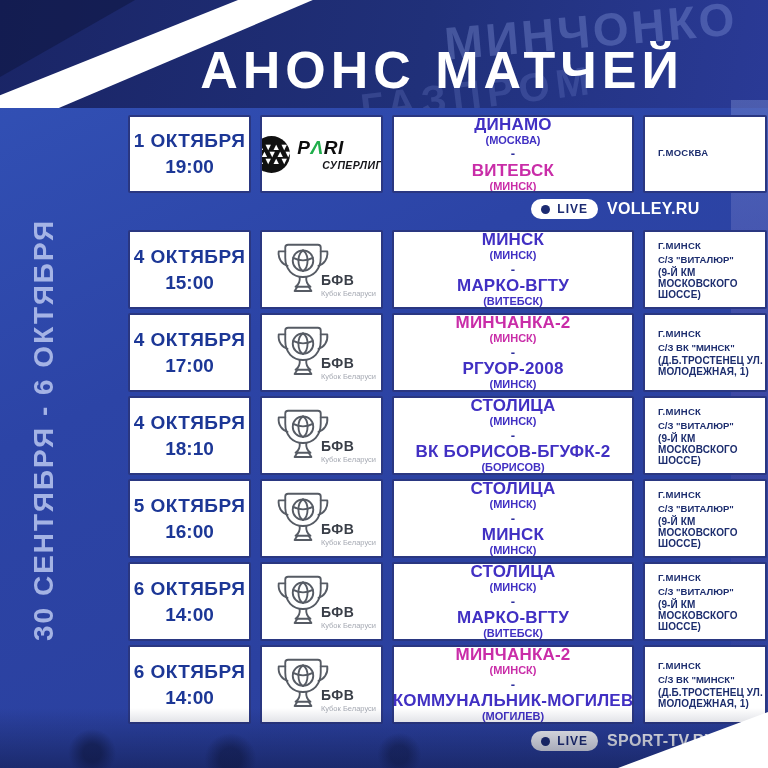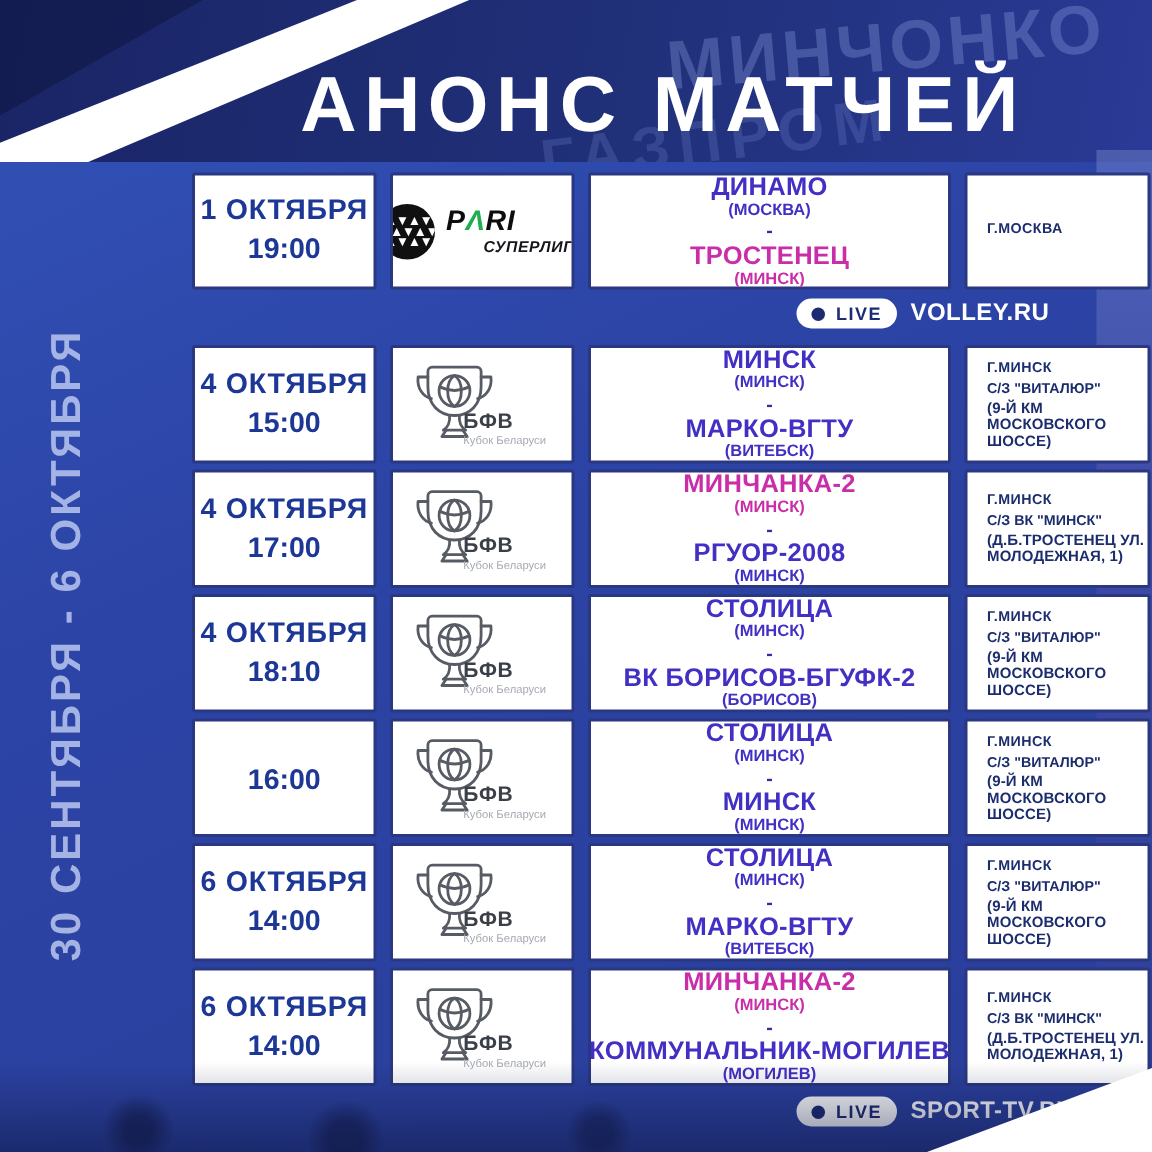--- a/index.html
+++ b/index.html
@@ -52,21 +52,21 @@
   .pari{display:flex;align-items:center;gap:7px;}
   .pari-ball{width:37px;height:37px;border-radius:50%;background:#101010;color:#ffffff;
     display:flex;flex-direction:column;align-items:center;justify-content:center;
     font-size:9px;line-height:7px;letter-spacing:-1px;overflow:hidden;flex:none;}
   .pari-text{display:flex;flex-direction:column;align-items:flex-start;}
   .pari-word{font-size:19px;font-weight:800;font-style:italic;color:#0d0d0d;letter-spacing:.5px;line-height:1;}
   .pari-a{color:#1fae4b;}
   .pari-sub{font-size:10.5px;font-weight:800;font-style:italic;color:#15151a;letter-spacing:.4px;margin-top:2px;margin-left:25px;}
   .bfv{width:100%;height:100%;position:relative;display:flex;align-items:center;}
   .bfv svg{margin-left:13px;flex:none;}
-  .bfv-text{position:absolute;right:17px;bottom:9px;text-align:left;line-height:1.1;margin-left:25px;}
+  .bfv-text{position:absolute;right:5px;bottom:9px;text-align:left;line-height:1.1;margin-left:25px;}
   .bfv-abbr{font-size:14px;font-weight:800;color:#3a3f48;letter-spacing:.5px;}
   .bfv-sub{font-size:7.5px;color:#a6aab3;margin-top:1px;}
   
   .cell-teams{text-align:center;line-height:1.05;}
   .team-name{font-size:17px;font-weight:800;white-space:nowrap;letter-spacing:.2px;}
   .team-city{font-size:11px;font-weight:700;margin-top:1px;}
   .team-sep{font-size:13px;font-weight:800;color:#2e2f9d;line-height:1.2;}
   
   .cell-loc{align-items:flex-start;text-align:left;padding-left:13px;color:#1c2d6e;}
   .loc-city{font-size:9.5px;font-weight:800;letter-spacing:.3px;margin-bottom:3px;}
@@ -120,21 +120,21 @@
           <div class="pari-sub">СУПЕРЛИГА</div>
         </div>
       </div>
 
     </div>
 
     <div class="card cell-teams">
       <div class="team-name" style="color: rgb(65, 48, 195);">ДИНАМО</div>
       <div class="team-city" style="color: rgb(65, 48, 195);">(МОСКВА)</div>
       <div class="team-sep">-</div>
-      <div class="team-name" style="color: rgb(201, 45, 168);">ТРОСТЕНЕЦ</div>
+      <div class="team-name" style="color: rgb(201, 45, 168);">ВИТЕБСК</div>
       <div class="team-city" style="color: rgb(201, 45, 168);">(МИНСК)</div>
     </div>
 
     <div class="card cell-loc">
       <div class="loc-city">Г.МОСКВА</div>
 
     </div>
   </div>
 </div>
 
@@ -274,20 +274,21 @@
 
     <div class="card cell-loc">
       <div class="loc-city">Г.МИНСК</div>
       <div class="loc-venue">С/З "ВИТАЛЮР"</div>
       <div class="loc-address">(9-Й КМ МОСКОВСКОГО ШОССЕ)</div>
     </div>
   </div>
 
   <div class="match-row grid-cols">
     <div class="card cell-date">
+      <div class="date-line">5 ОКТЯБРЯ</div>
       <div class="time-line">16:00</div>
     </div>
 
     <div class="card cell-logo">
 
       <div class="bfv">
         <svg width="56" height="60" viewBox="0 0 60 64" fill="none">
           <g stroke="#565b64" stroke-width="2" fill="none" stroke-linecap="round" stroke-linejoin="round">
             <path d="M14 5 h32 a3 3 0 0 1 3 3 v11 c0 12.5 -8 20.5 -19 20.5 c-11 0 -19 -8 -19 -20.5 V8 a3 3 0 0 1 3 -3 Z"></path>
             <path d="M11 12 H4 c-1 8 3.5 14 9.5 15.5"></path>

